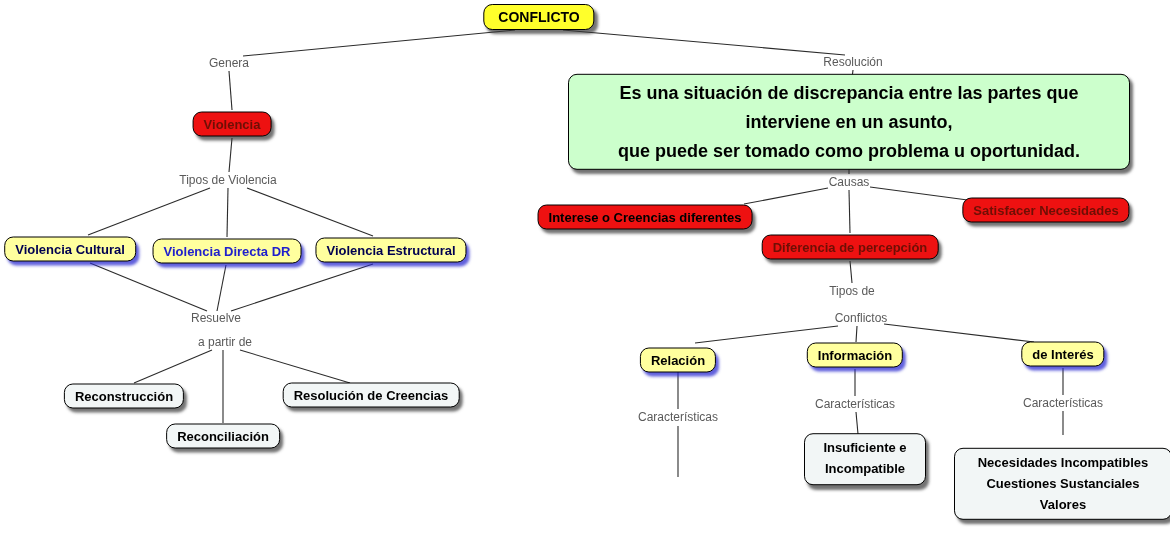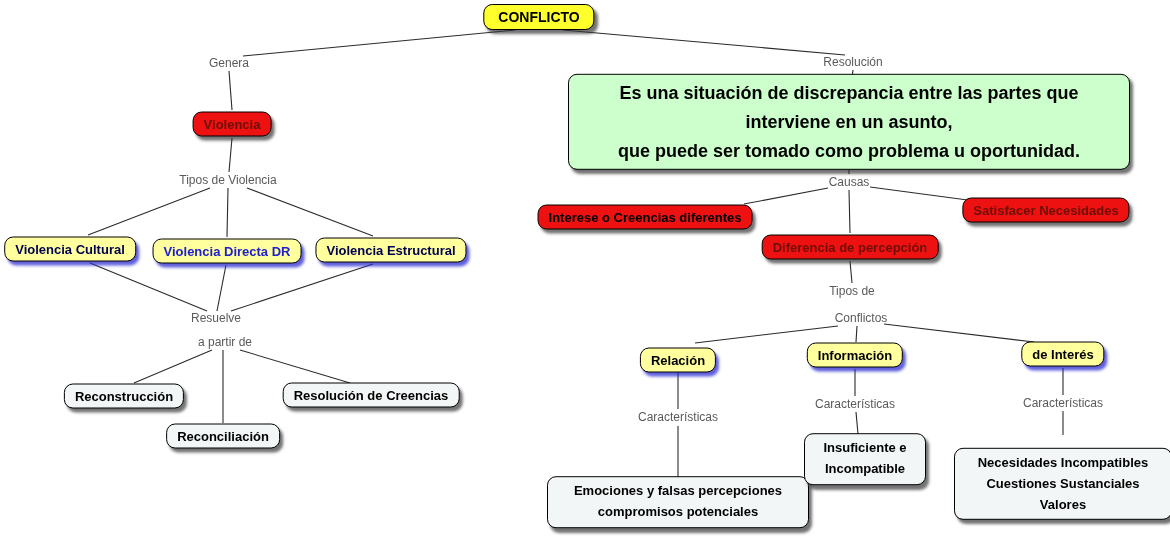--- a/index.html
+++ b/index.html
@@ -102,24 +102,20 @@
   </div>
 
   <div class="box red" style="left:645px; top:217px;">Interese o Creencias diferentes</div>
   <div class="box red maroon" style="left:1046px; top:210px;">Satisfacer Necesidades</div>
   <div class="box red maroon" style="left:850px; top:247px;">Diferencia de percepción</div>
 
   <div class="box yellow" style="left:678px; top:360px;">Relación</div>
   <div class="box yellow" style="left:855px; top:355px;">Información</div>
   <div class="box yellow" style="left:1063px; top:354px;text-align:right;">de Interés</div>
 
-  <div class="box white multi" style="left:678px; top:502px; width:240px;">
-    <div>Emociones y falsas percepciones</div>
-    <div>compromisos potenciales</div>
-  </div>
 
   <div class="box white multi" style="left:818px; top:459px; width:100px;margin-left:47px;">
     <div>Insuficiente e</div>
     <div>Incompatible</div>
   </div>
 
   <div class="box white multi" style="left:1063px; top:484px; width:196px;">
     <div>Necesidades Incompatibles</div>
     <div>Cuestiones Sustanciales</div>
     <div>Valores</div>

